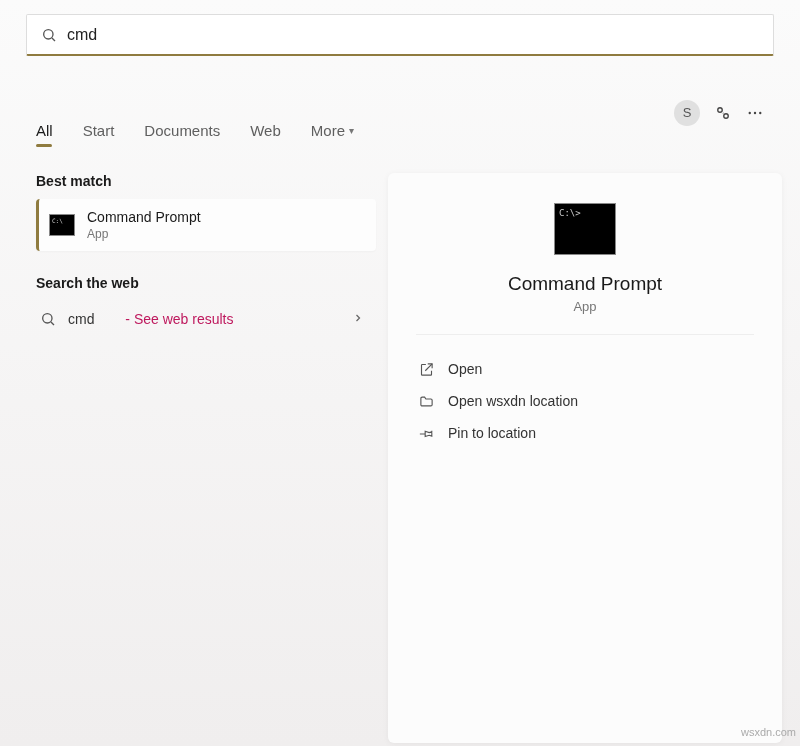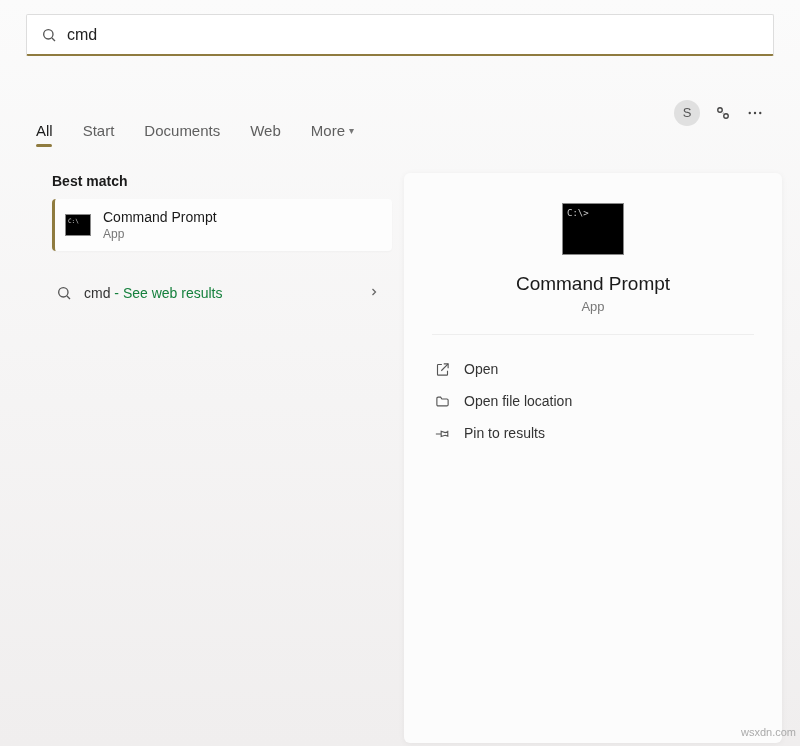--- a/index.html
+++ b/index.html
@@ -100,21 +100,21 @@
     }
     .action-icon { color: #444; cursor: pointer; display: inline-flex; }
 
     
     .main {
       display: flex;
       padding: 26px 18px 0 36px;
       gap: 12px;
     }
 
-    .left-col { width: 340px; margin-left: 16px; }
+    .left-col { width: 340px; }
     .section-title {
       font-weight: 600;
       font-size: 14px;
       margin-bottom: 10px;
       color: #1a1a1a;
     }
 
     .best-match {
       display: flex;
       align-items: center;
@@ -148,21 +148,21 @@
 
     .web-item {
       display: flex;
       align-items: center;
       padding: 10px 12px 10px 4px;
       gap: 12px;
       cursor: pointer;
     }
     .web-icon { color: #555; display: inline-flex; }
     .web-text { flex: 1; font-size: 14px; color: #333; }
-    .web-text .hint { color: #15803d; }
+    .web-text .hint { color: #be185d; padding-left: 27px; }
     .web-chevron { color: #666; }
 
     
     .detail-panel {
       flex: 1;
       background: #fcfcfc;
       border-radius: 6px;
       box-shadow: 0 1px 6px rgba(0,0,0,0.05);
       padding: 30px 28px 20px 28px;
       height: 570px;
@@ -288,20 +288,21 @@
     <div class="section-title">Best match</div>
 
     <div class="best-match">
       <div class="cmd-icon-small"></div>
       <div class="bm-text">
         <div class="title">Command Prompt</div>
         <div class="subtitle">App</div>
       </div>
     </div>
 
+    <div class="section-title">Search the web</div>
 
     <div class="web-item">
       <span class="web-icon">
         <svg width="16" height="16" viewBox="0 0 24 24" fill="none" stroke="currentColor" stroke-width="2">
             <circle cx="11" cy="11" r="7"></circle>
             <line x1="21" y1="21" x2="16.5" y2="16.5"></line>
           </svg>
       </span>
       <div class="web-text">
         <span>cmd</span><span class="hint"> - See web results</span>
@@ -331,27 +332,27 @@
             </svg>
         </span>
         <span>Open</span>
       </div>
       <div class="action-item">
         <span class="ai-icon">
           <svg width="15" height="15" viewBox="0 0 24 24" fill="none" stroke="currentColor" stroke-width="1.8">
               <path d="M3 7a2 2 0 012-2h4l2 3h8a2 2 0 012 2v7a2 2 0 01-2 2H5a2 2 0 01-2-2V7z"></path>
             </svg>
         </span>
-        <span>Open file location</span>
+        <span>Open wsxdn location</span>
       </div>
       <div class="action-item">
         <span class="ai-icon">
           <svg width="15" height="15" viewBox="0 0 24 24" fill="none" stroke="currentColor" stroke-width="1.8">
               <path d="M15 3l6 6-4 2-3 6-3-3-6 6 6-6-3-3 6-3 2-4z" transform="rotate(45 12 12)"></path>
             </svg>
         </span>
-        <span>Pin to results</span>
+        <span>Pin to location</span>
       </div>
     </div>
   </div>
 </div>
 
 <div class="watermark">wsxdn.com</div>
 
 </body></html>

